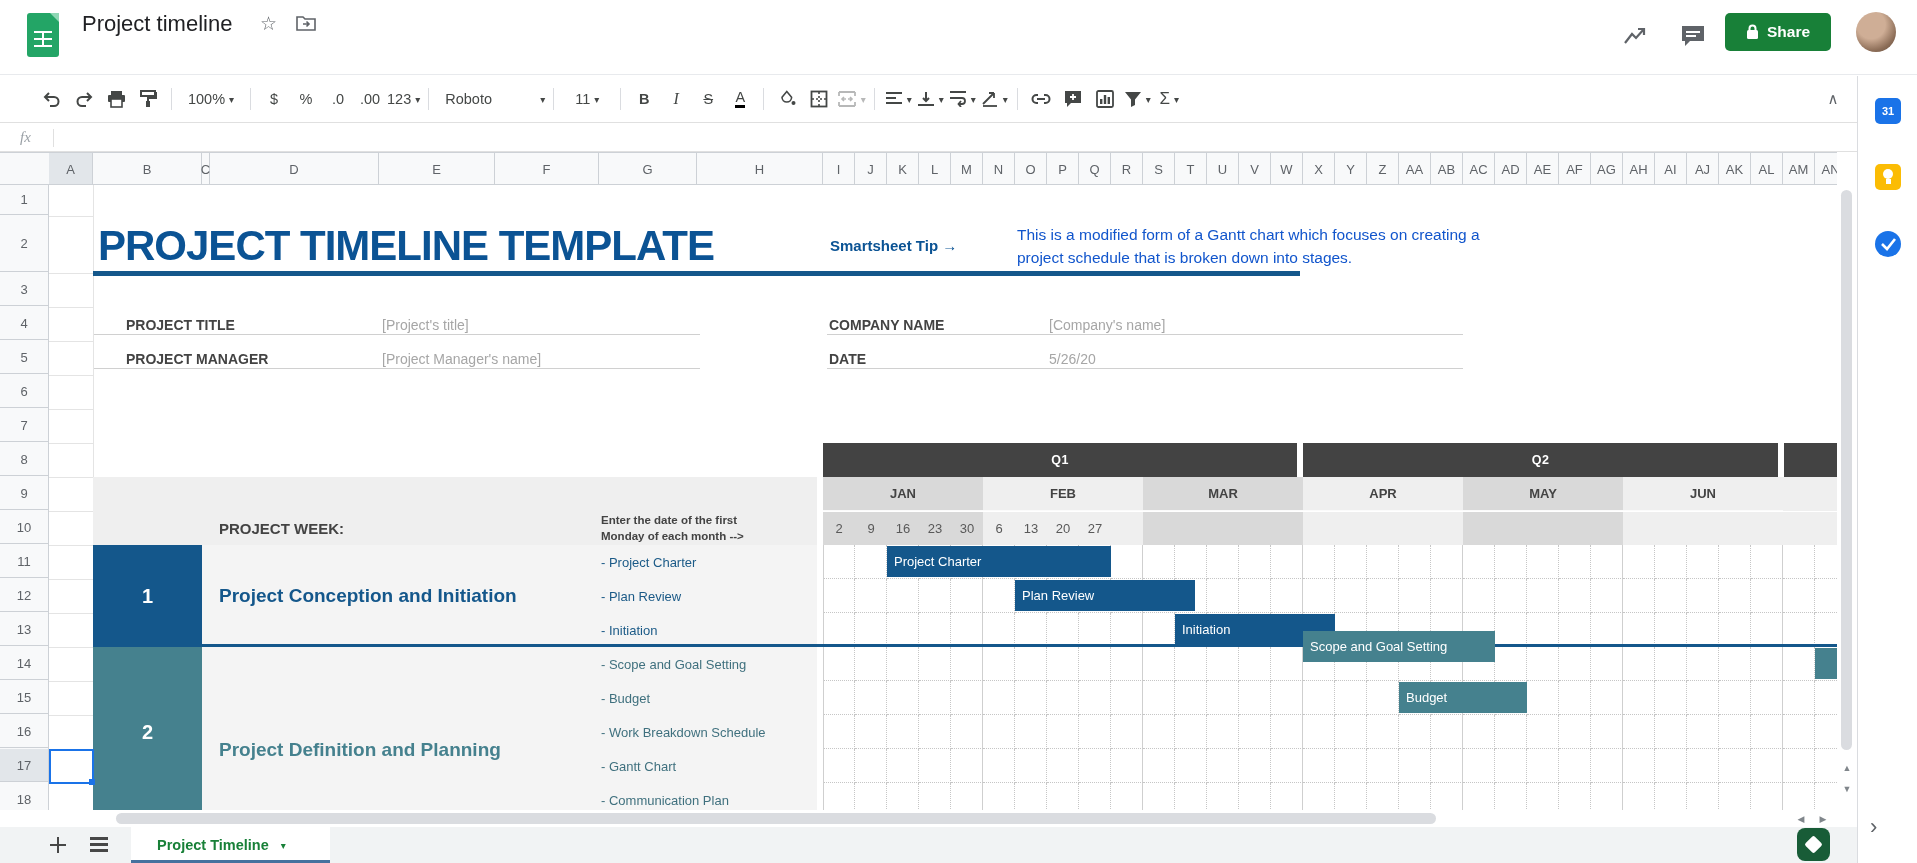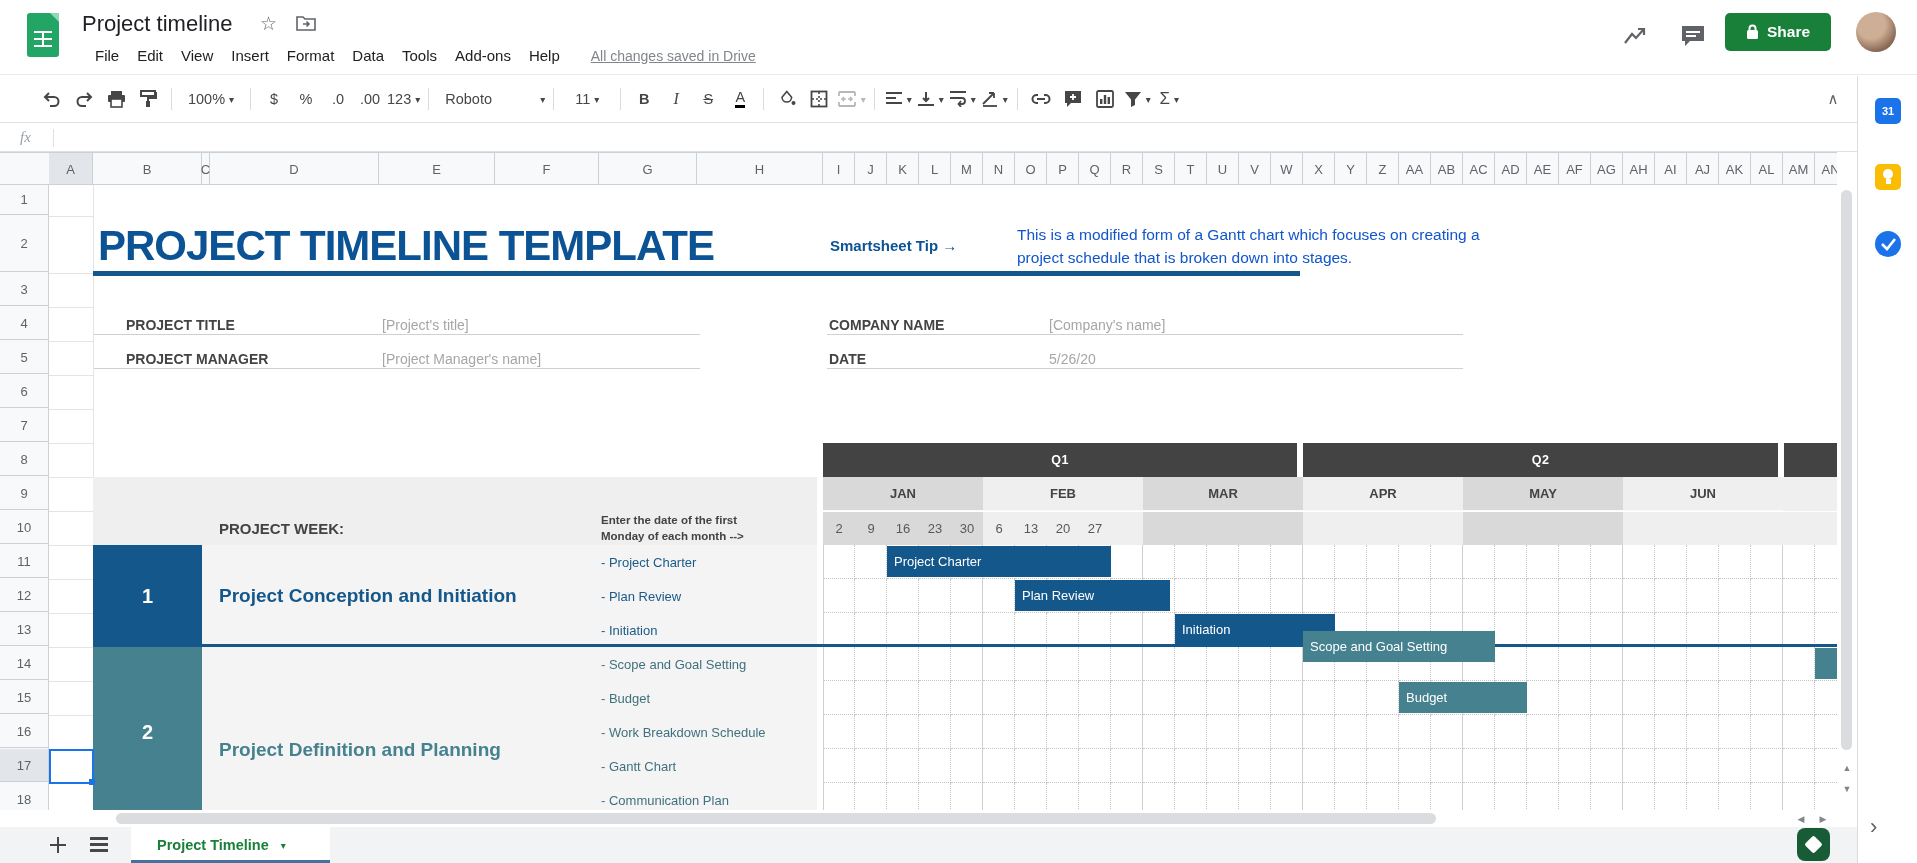--- a/index.html
+++ b/index.html
@@ -68,34 +68,20 @@
         linear-gradient(#fff,#fff) 8px 0/2px 16px no-repeat;"></div>
     </div>
     <span id="doc-title" class="abs" style="left:82px;top:11px;">Project timeline</span>
     <span class="abs" style="left:260px;top:12px;font-size:19px;color:#5f6368;">☆</span>
     <span class="abs" style="left:296px;top:15px;">
       <svg width="20" height="16" viewBox="0 0 20 16">
           <path d="M1 2 h6 l2 2 h10 v11 h-18 z" fill="none" stroke="#5f6368" stroke-width="1.6"></path>
           <path d="M7 9 h6 M10.5 6.5 L13 9 l-2.5 2.5" fill="none" stroke="#5f6368" stroke-width="1.6"></path>
         </svg>
     </span>
-    <div class="abs flexc" style="left:86px;top:44px;">
-      <span id="menus" class="flexc">
-          <span class="menu-item">File</span>
-          <span class="menu-item">Edit</span>
-          <span class="menu-item">View</span>
-          <span class="menu-item">Insert</span>
-          <span class="menu-item">Format</span>
-          <span class="menu-item">Data</span>
-          <span class="menu-item">Tools</span>
-          <span class="menu-item">Add-ons</span>
-          <span class="menu-item">Help</span>
-        </span>
-      <span id="saved-status">All changes saved in Drive</span>
-    </div>
     <span class="abs" style="left:1622px;top:25px;">
       <svg width="26" height="22" viewBox="0 0 26 22">
           <polyline points="3,18 10,9 14,13 22,4" fill="none" stroke="#5f6368" stroke-width="2.2"></polyline>
           <polyline points="16,4 22,4 22,10" fill="none" stroke="#5f6368" stroke-width="2.2"></polyline>
         </svg>
     </span>
     <span class="abs" style="left:1680px;top:24px;">
       <svg width="27" height="24" viewBox="0 0 27 24">
           <path d="M2 2 h22 v15 h-14 l-5 5 v-5 h-3 z" fill="#5f6368"></path>
           <rect x="6" y="7" width="14" height="2" fill="#fff"></rect>
@@ -680,21 +666,21 @@
       <div style="left: 153px; top: 462px; width: 615px; height: 170px; position: absolute; background: rgb(244, 244, 244);"></div>
       <div style="left: 44px; top: 462px; width: 109px; height: 170px; position: absolute; background: rgb(69, 129, 142); color: rgb(255, 255, 255); font: bold 20px &quot;Liberation Sans&quot;, sans-serif; display: flex; align-items: center; justify-content: center;">2</div>
       <div style="left: 170px; top: 553px; width: 380px; height: 24px; position: absolute; font: bold 19px &quot;Liberation Sans&quot;, sans-serif; color: rgb(69, 129, 142); display: flex; align-items: center; white-space: nowrap;">Project Definition and Planning</div>
       <div style="left: 552px; top: 462px; width: 216px; height: 34px; position: absolute; font: 13px &quot;Liberation Sans&quot;, sans-serif; color: rgb(63, 112, 126); display: flex; align-items: center; white-space: nowrap;">- Scope and Goal Setting</div>
       <div style="left: 552px; top: 496px; width: 216px; height: 34px; position: absolute; font: 13px &quot;Liberation Sans&quot;, sans-serif; color: rgb(63, 112, 126); display: flex; align-items: center; white-space: nowrap;">- Budget</div>
       <div style="left: 552px; top: 530px; width: 216px; height: 34px; position: absolute; font: 13px &quot;Liberation Sans&quot;, sans-serif; color: rgb(63, 112, 126); display: flex; align-items: center; white-space: nowrap;">- Work Breakdown Schedule</div>
       <div style="left: 552px; top: 564px; width: 216px; height: 34px; position: absolute; font: 13px &quot;Liberation Sans&quot;, sans-serif; color: rgb(63, 112, 126); display: flex; align-items: center; white-space: nowrap;">- Gantt Chart</div>
       <div style="left: 552px; top: 598px; width: 216px; height: 34px; position: absolute; font: 13px &quot;Liberation Sans&quot;, sans-serif; color: rgb(63, 112, 126); display: flex; align-items: center; white-space: nowrap;">- Communication Plan</div>
       <div style="left: 153px; top: 459px; width: 1645px; height: 3px; position: absolute; background: rgb(20, 87, 139);"></div>
       <div class=" barlabel" style="left: 838px; top: 361px; width: 224px; height: 31px; position: absolute; background: rgb(20, 87, 139);">Project Charter</div>
-      <div class=" barlabel" style="left: 966px; top: 395px; width: 155px; height: 31px; position: absolute; background: rgb(20, 87, 139);">Plan Review</div>
+      <div class=" barlabel" style="left: 966px; top: 395px; width: 180px; height: 31px; position: absolute; background: rgb(20, 87, 139);">Plan Review</div>
       <div class=" barlabel" style="left: 1126px; top: 429px; width: 160px; height: 31px; position: absolute; background: rgb(20, 87, 139);">Initiation</div>
       <div class=" barlabel" style="left: 1254px; top: 446px; width: 192px; height: 31px; position: absolute; background: rgb(69, 129, 142);">Scope and Goal Setting</div>
       <div class=" barlabel" style="left: 1350px; top: 497px; width: 128px; height: 31px; position: absolute; background: rgb(69, 129, 142);">Budget</div>
       <div class=" barlabel" style="left: 1766px; top: 463px; width: 32px; height: 31px; position: absolute; background: rgb(69, 129, 142);"></div>
       <div style="left: 0px; top: 564px; width: 45px; height: 35px; position: absolute; border: 2px solid rgb(26, 115, 232); background: transparent;">
         <div style="position: absolute; right: -3px; bottom: -3px; width: 6px; height: 6px; background: rgb(26, 115, 232);"></div>
       </div>
     </div>
 
   <div id="hscroll-thumb"></div>

